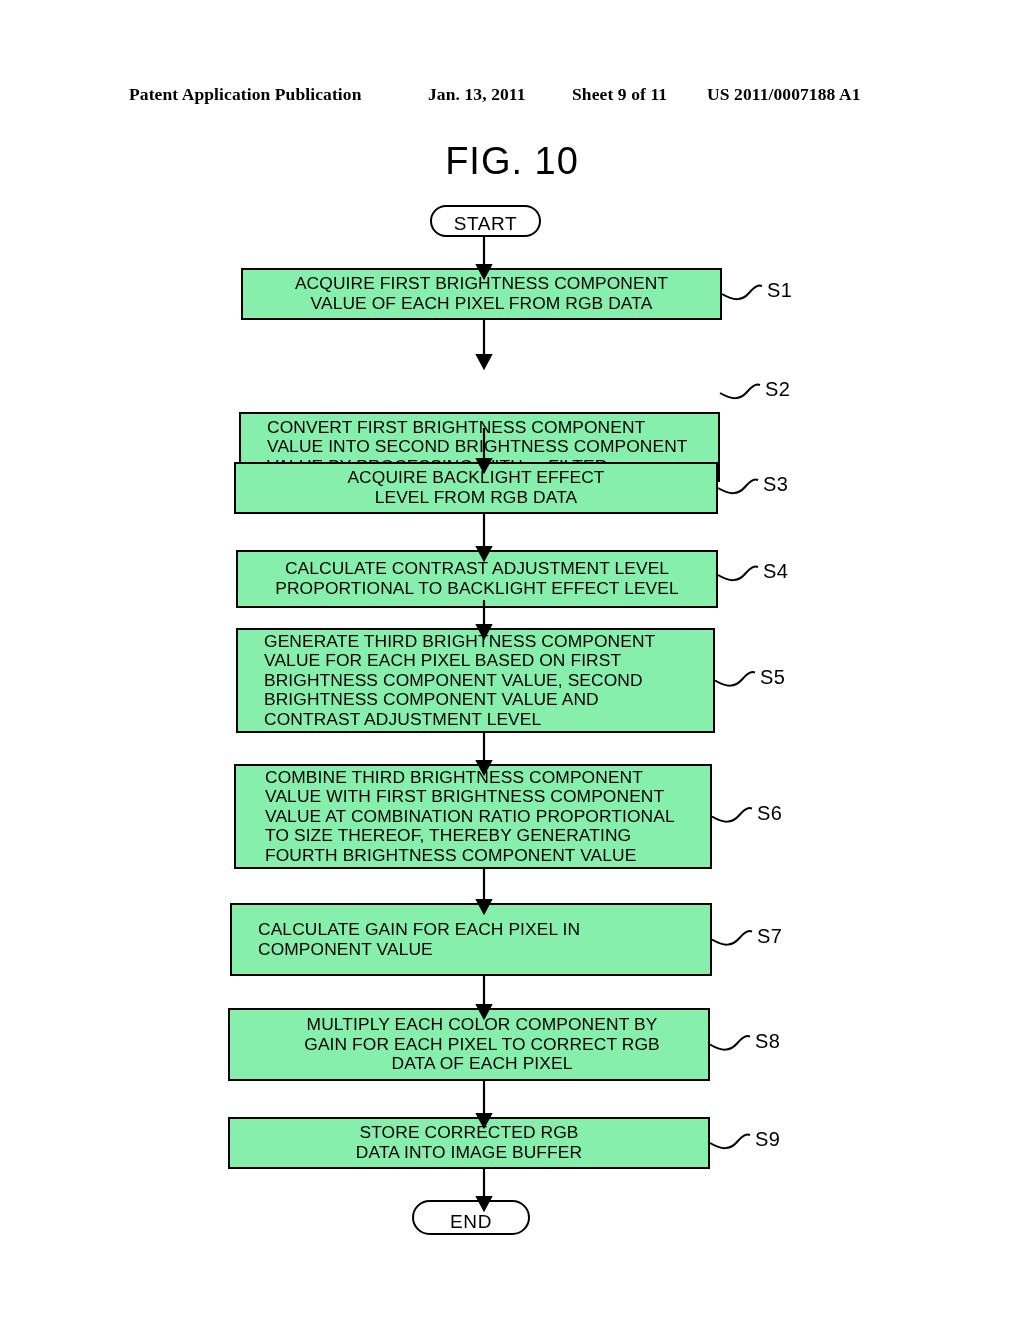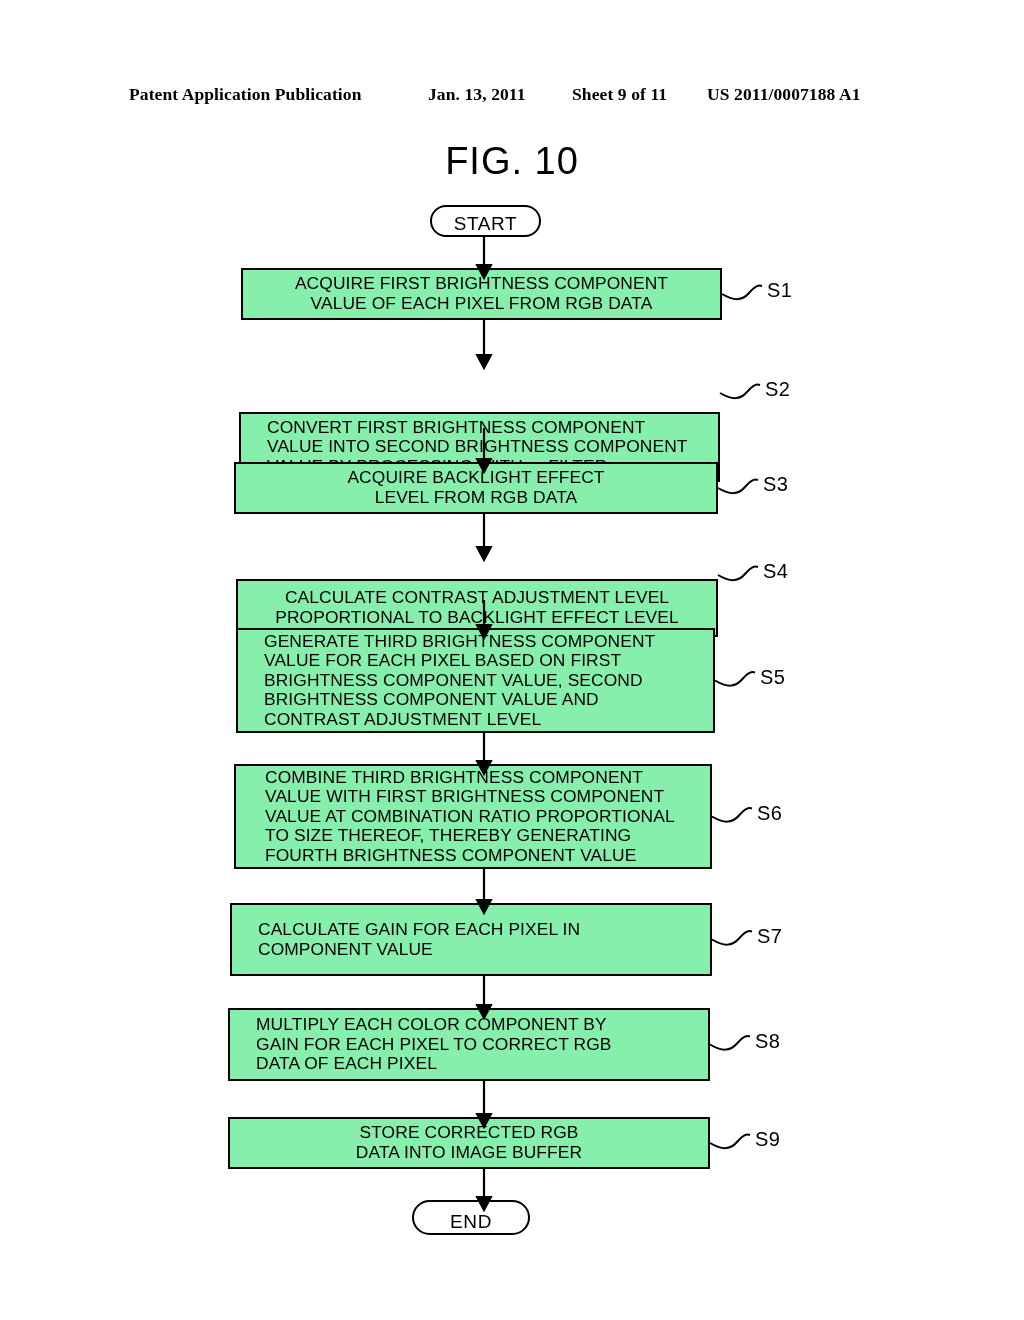--- a/index.html
+++ b/index.html
@@ -135,21 +135,21 @@
         <span class="ln">CONVERT FIRST BRIGHTNESS COMPONENT</span>
         <span class="ln">VALUE INTO SECOND BRIGHTNESS COMPONENT</span>
         <span class="ln">VALUE BY PROCESSING WITH  <span class="eps">ε</span> -FILTER</span>
       </div>
       <div class="step-label" style="left: 765px; top: 378px;">S2</div>
       <div class="proc center" style="left: 234px; top: 462px; width: 484px; height: 52px;">
         <span class="ln">ACQUIRE BACKLIGHT EFFECT</span>
         <span class="ln">LEVEL FROM RGB DATA</span>
       </div>
       <div class="step-label" style="left: 763px; top: 473px;">S3</div>
-      <div class="proc center" style="left: 236px; top: 550px; width: 482px; height: 58px; margin-top: 29px;">
+      <div class="proc center" style="left: 236px; top: 550px; width: 482px; height: 58px;">
         <span class="ln">CALCULATE CONTRAST ADJUSTMENT LEVEL</span>
         <span class="ln">PROPORTIONAL TO BACKLIGHT EFFECT LEVEL</span>
       </div>
       <div class="step-label" style="left: 763px; top: 560px;">S4</div>
       <div class="proc left" style="left: 236px; top: 628px; width: 479px; height: 105px;">
         <span class="ln">GENERATE THIRD BRIGHTNESS COMPONENT</span>
         <span class="ln">VALUE FOR EACH PIXEL BASED ON FIRST</span>
         <span class="ln">BRIGHTNESS COMPONENT VALUE, SECOND</span>
         <span class="ln">BRIGHTNESS COMPONENT VALUE AND</span>
         <span class="ln">CONTRAST ADJUSTMENT LEVEL</span>
@@ -161,21 +161,21 @@
         <span class="ln">VALUE AT COMBINATION RATIO PROPORTIONAL</span>
         <span class="ln">TO SIZE THEREOF, THEREBY GENERATING</span>
         <span class="ln">FOURTH BRIGHTNESS COMPONENT VALUE</span>
       </div>
       <div class="step-label" style="left: 757px; top: 801.5px;">S6</div>
       <div class="proc left" style="left: 230px; top: 903px; width: 482px; height: 73px;">
         <span class="ln">CALCULATE GAIN FOR EACH PIXEL IN</span>
         <span class="ln">COMPONENT VALUE</span>
       </div>
       <div class="step-label" style="left: 757px; top: 924.5px;">S7</div>
-      <div class="proc left" style="left: 228px; top: 1008px; width: 482px; height: 73px;">
+      <div class="proc left" style="left: 228px; top: 1008px; width: 482px; height: 73px; align-items: center;">
         <span class="ln">MULTIPLY EACH COLOR COMPONENT BY</span>
         <span class="ln">GAIN FOR EACH PIXEL TO CORRECT RGB</span>
         <span class="ln">DATA OF EACH PIXEL</span>
       </div>
       <div class="step-label" style="left: 755px; top: 1029.5px;">S8</div>
       <div class="proc center" style="left: 228px; top: 1117px; width: 482px; height: 52px;">
         <span class="ln">STORE CORRECTED RGB</span>
         <span class="ln">DATA INTO IMAGE BUFFER</span>
       </div>
       <div class="step-label" style="left: 755px; top: 1128px;">S9</div>

